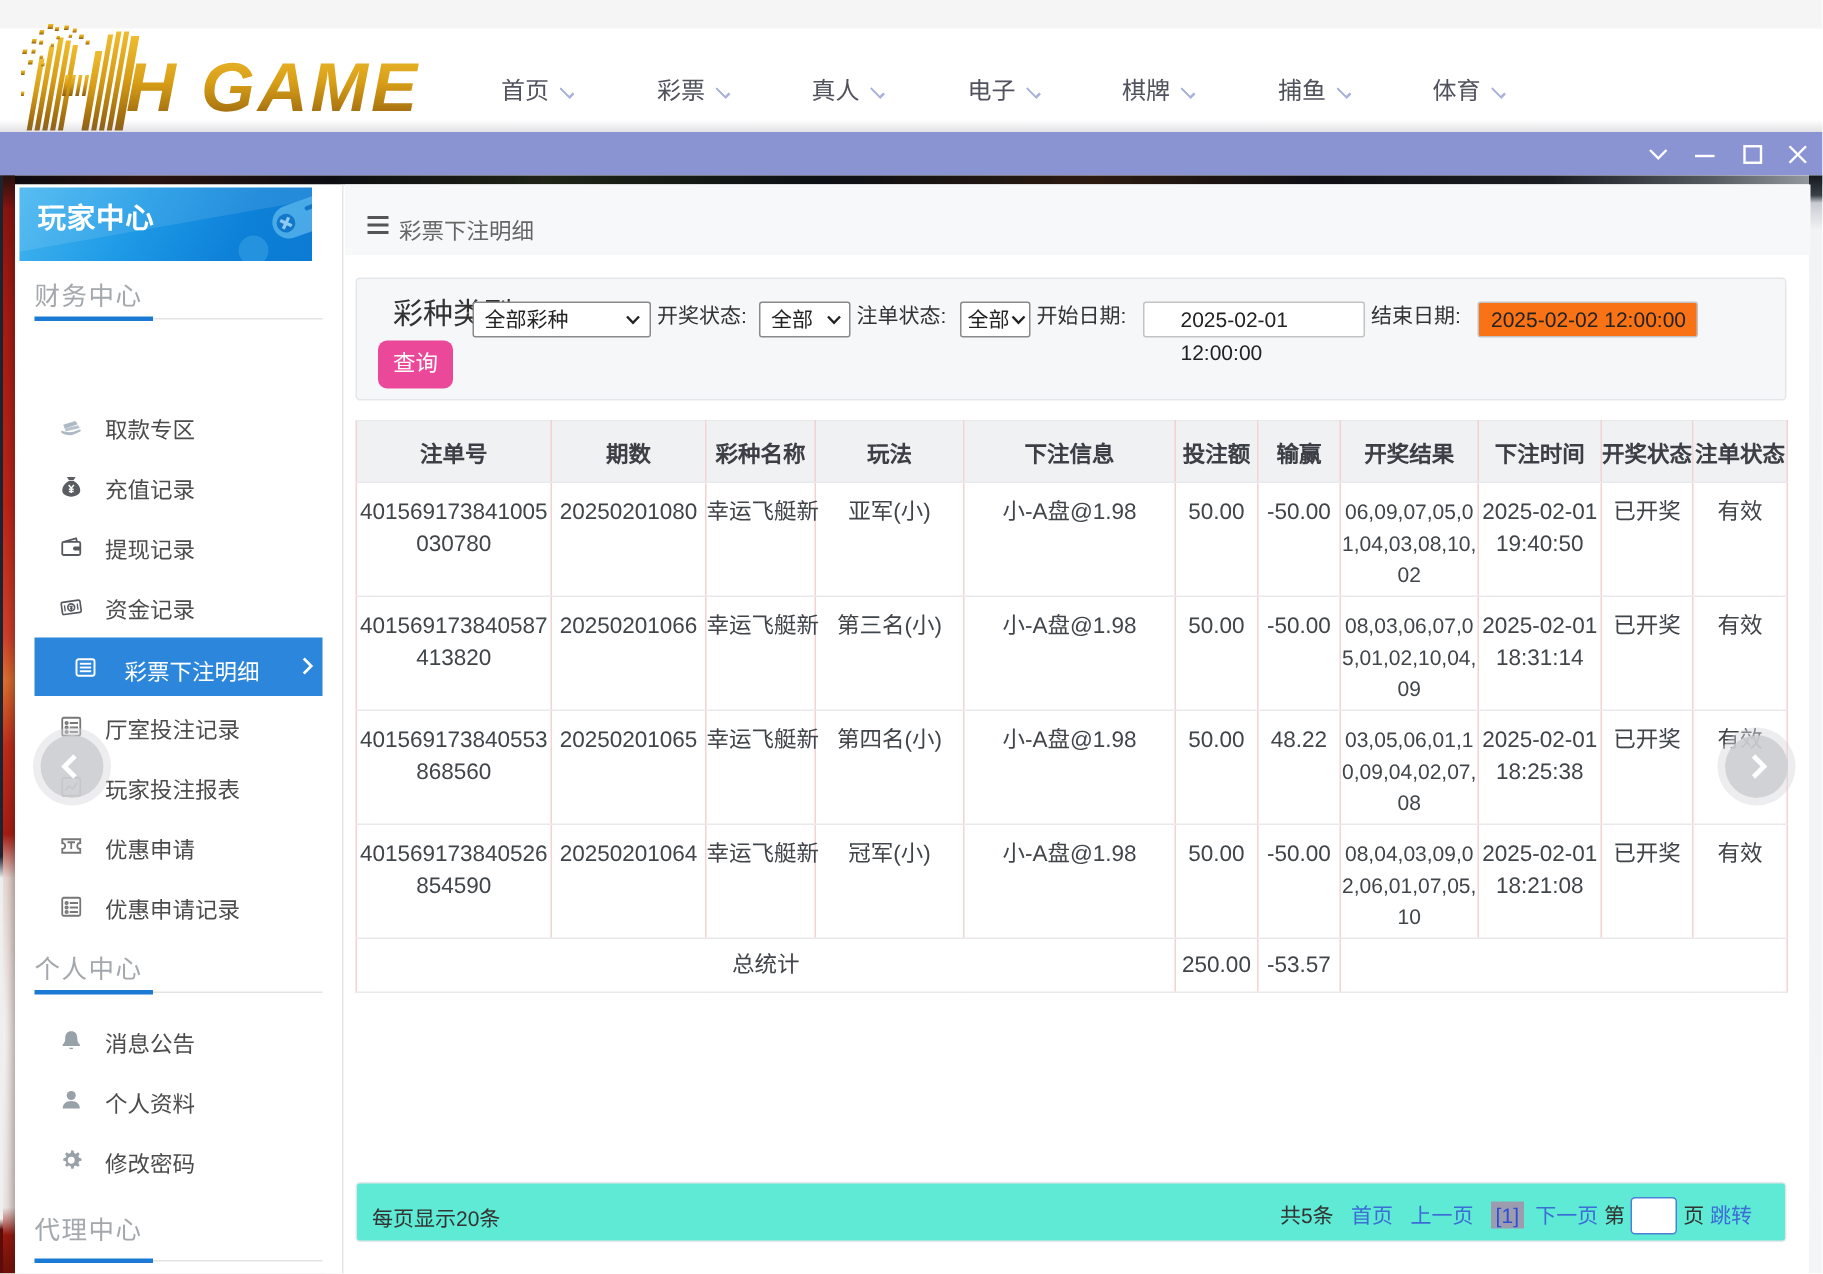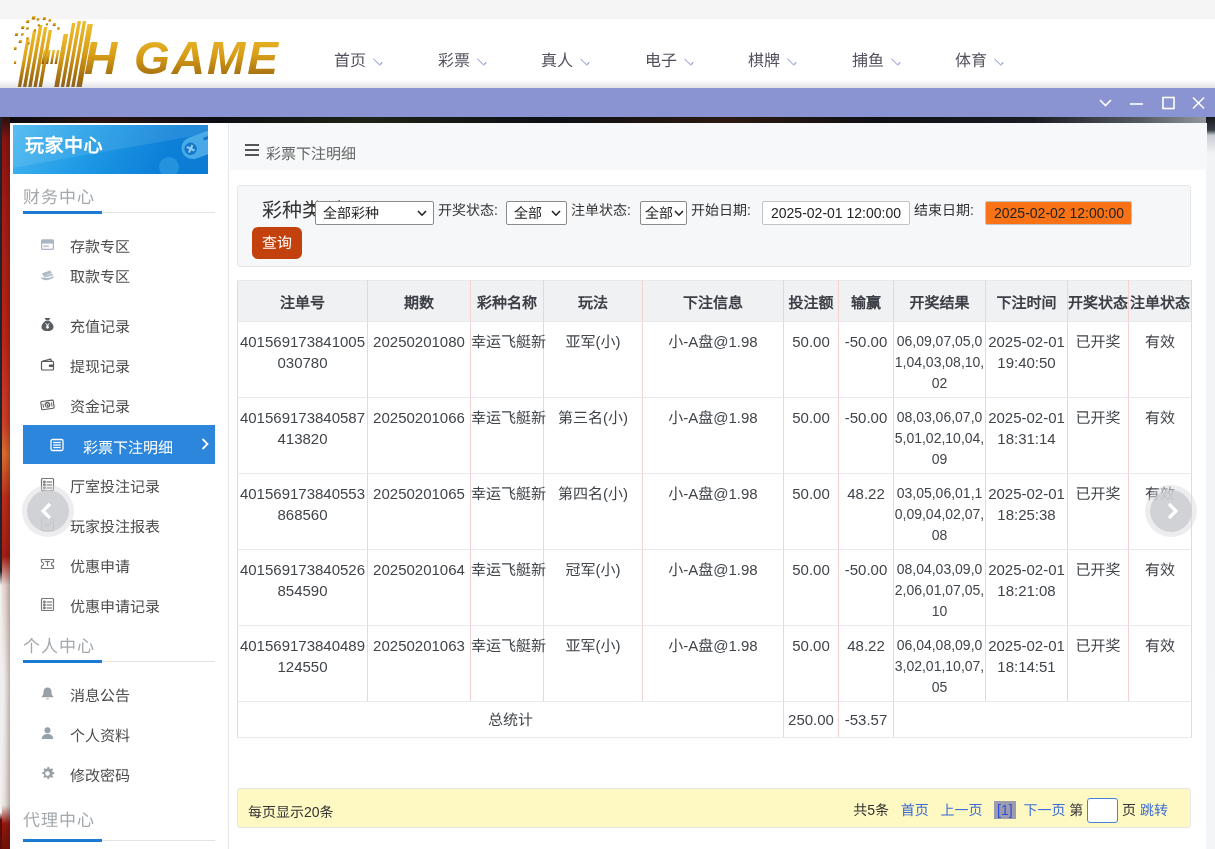--- a/index.html
+++ b/index.html
@@ -116,31 +116,21 @@
         <rect x="24" y="5" width="6.5" height="2.8" rx="1.4" fill="#1576c8"></rect>
           <rect x="32.5" y="2.5" width="6.5" height="2.8" rx="1.4" fill="#1576c8"></rect>
       </g>
       <path d="M72 8 c5 -2 7 -5 4 -8" stroke="#54b2ec" stroke-width="2" fill="none" opacity="0.85"></path>
     </svg>
   </div>
   <div class="sect" style="top:60px">财务中心</div>
   <div class="abs" style="left:13px;top:89px;width:192px;height:1px;background:#e3e3e3"></div>
   <div class="abs" style="left:13px;top:88px;width:79px;height:2.5px;background:#1a7ad4"></div>
 
-  <div class="mi" style="top:110px">
-      <svg width="15" height="15" viewBox="0 0 15 15">
-        <rect x="1" y="2.2" width="13" height="10.8" rx="1.5" fill="#a9b6c1"></rect>
-        <rect x="2.2" y="6.6" width="10.6" height="5.1" fill="#fff"></rect>
-        <rect x="3.4" y="8.1" width="1.2" height="2.2" fill="#a9b6c1"></rect>
-        <rect x="5.4" y="8.1" width="1.2" height="2.2" fill="#a9b6c1"></rect>
-        <rect x="7.4" y="8.1" width="1.2" height="2.2" fill="#a9b6c1"></rect>
-      </svg>
-      <span>存款专区</span>
-    </div>
-  <div class="mi" style="top:140px">
+  <div class="mi" style="top:150px">
       <svg width="15" height="15" viewBox="0 0 15 15">
         <g fill="#adb9c4">
           <path d="M2.2 6.2 l8 -2.6 1.6 2.3 -8.6 2.9 z"></path>
           <path d="M3.2 8.6 l9 -2.1 1 1.9 -9.4 2.3 z" opacity=".85"></path>
           <path d="M.8 11.3 c2.6 2.1 6.2 2.3 8.8 1.2 l3.9 -1.8 c.9 -.5 .3 -1.6 -.7 -1.2 l-3.8 1.3 c-2.6 .6 -5.2 .3 -8.2 -.6 z"></path>
         </g>
       </svg>
       <span>取款专区</span>
     </div>
   <div class="mi" style="top:190px">
@@ -268,24 +258,24 @@
         </svg></div>
     <div class="abs" style="left:200px;top:12px;font-size:14px;color:#333;line-height:24px">开奖状态:</div>
     <div class="abs" style="left:268px;top:15px;width:61px;height:24px;background:#fff;border:1px solid #8a8a8a;border-radius:2px;font-size:14px;color:#222;line-height:22px;padding-left:7px">全部<svg class="abs" style="right:5px;top:8px" width="10" height="7" viewBox="0 0 10 7">
           <path d="M1 1 l4 4.2 L9 1" fill="none" stroke="#222" stroke-width="1.6"></path>
         </svg></div>
     <div class="abs" style="left:333px;top:12px;font-size:14px;color:#333;line-height:24px">注单状态:</div>
     <div class="abs" style="left:402px;top:15px;width:47px;height:24px;background:#fff;border:1px solid #8a8a8a;border-radius:2px;font-size:14px;color:#222;line-height:22px;padding-left:4px">全部<svg class="abs" style="right:2px;top:8px" width="10" height="7" viewBox="0 0 10 7">
           <path d="M1 1 l4 4.2 L9 1" fill="none" stroke="#222" stroke-width="1.6"></path>
         </svg></div>
     <div class="abs" style="left:453px;top:12px;font-size:14px;color:#333;line-height:24px">开始日期:</div>
-    <div class="abs" style="left:524px;top:15px;width:148px;height:24px;background:#fff;border:1px solid #c3c3c3;border-radius:2px;font-size:14px;color:#222;line-height:22px;padding-left:8px">2025-02-01 12:00:00</div>
+    <div class="abs" style="left:524px;top:15px;width:148px;height:24px;background:#fff;border:1px solid #c3c3c3;border-radius:2px;font-size:14px;color:#222;line-height:22px;padding-left:24px">2025-02-01 12:00:00</div>
     <div class="abs" style="left:676px;top:12px;font-size:14px;color:#333;line-height:24px">结束日期:</div>
     <div class="abs" style="left:747px;top:15px;width:147px;height:24px;background:#f97316;border:1px solid #c3c3c3;border-radius:2px;font-size:14px;color:#222;line-height:22px;padding-left:8px">2025-02-02 12:00:00</div>
-    <div class="abs" style="left:14px;top:41px;width:50px;height:32px;background:#c2410c;border-radius:6px;color:#fff;font-size:15px;text-align:center;line-height:32px">查询</div>
+    <div class="abs" style="left:14px;top:41px;width:50px;height:32px;background:#ec4899;border-radius:6px;color:#fff;font-size:15px;text-align:center;line-height:32px">查询</div>
   </div>
 
   <div class="abs" style="left:8px;top:157px;width:956px">
   <table>
   <colgroup>
           <col style="width:130px">
           <col style="width:103px">
           <col style="width:73px">
           <col style="width:99px">
           <col style="width:141px">
@@ -355,44 +345,31 @@
             <td style="white-space:nowrap">幸运飞艇新</td>
             <td>冠军(小)</td>
             <td>小-A盘@1.98</td>
             <td>50.00</td>
             <td>-50.00</td>
             <td style="font-size:14px">08,04,03,09,0<br>2,06,01,07,05,<br>10</td>
             <td>2025-02-01<br>18:21:08</td>
             <td>已开奖</td>
             <td>有效</td>
           </tr>
-  <tr style="height:76px">
-            <td>401569173840489<br>124550</td>
-            <td>20250201063</td>
-            <td style="white-space:nowrap">幸运飞艇新</td>
-            <td>亚军(小)</td>
-            <td>小-A盘@1.98</td>
-            <td>50.00</td>
-            <td>48.22</td>
-            <td style="font-size:14px">06,04,08,09,0<br>3,02,01,10,07,<br>05</td>
-            <td>2025-02-01<br>18:14:51</td>
-            <td>已开奖</td>
-            <td>有效</td>
-          </tr>
   <tr style="height:36px">
             <td class="mid" colspan="5">总统计</td>
             <td class="mid">250.00</td>
             <td class="mid">-53.57</td>
             <td class="mid" colspan="4"></td>
           </tr>
   </tbody>
       </table>
   </div>
 
-  <div class="abs" style="left:8px;top:665px;width:954px;height:40px;background:#fef9c3;border:1px solid #e4e7ea;border-radius:3px;font-size:14px;color:#333">
+  <div class="abs" style="left:8px;top:665px;width:954px;height:40px;background:#5eead4;border:1px solid #e4e7ea;border-radius:3px;font-size:14px;color:#333">
     <div class="abs" style="left:10px;top:12px">每页显示20条</div>
     <div class="abs" style="right:22px;top:8px;height:26px;line-height:26px;white-space:nowrap">共5条&nbsp;&nbsp; <a class="blue">首页</a>&nbsp;&nbsp; <a class="blue">上一页</a>&nbsp;&nbsp; <span style="background:#9c9cae;color:#2b4ed8;padding:1px 3px">[1]</span>&nbsp; <a class="blue">下一页</a> 第 <span style="display:inline-block;width:31px;height:25px;background:#fff;border:1px solid #4a82d8;border-radius:3px;vertical-align:middle;margin-bottom:2px"></span> 页 <a class="blue">跳转</a></div>
   </div>
 </div>
 
 <div class="abs" style="left:27px;top:490px;width:42px;height:42px;border-radius:50%;background:rgba(205,206,210,.92);box-shadow:0 0 0 5px rgba(215,216,220,.45)">
   <svg class="abs" style="left:13px;top:12px" width="12" height="18" viewBox="0 0 12 18" fill="none" stroke="#fff" stroke-width="3.2">
       <polyline points="10,2 3,9 10,16"></polyline>
     </svg>
 </div>

